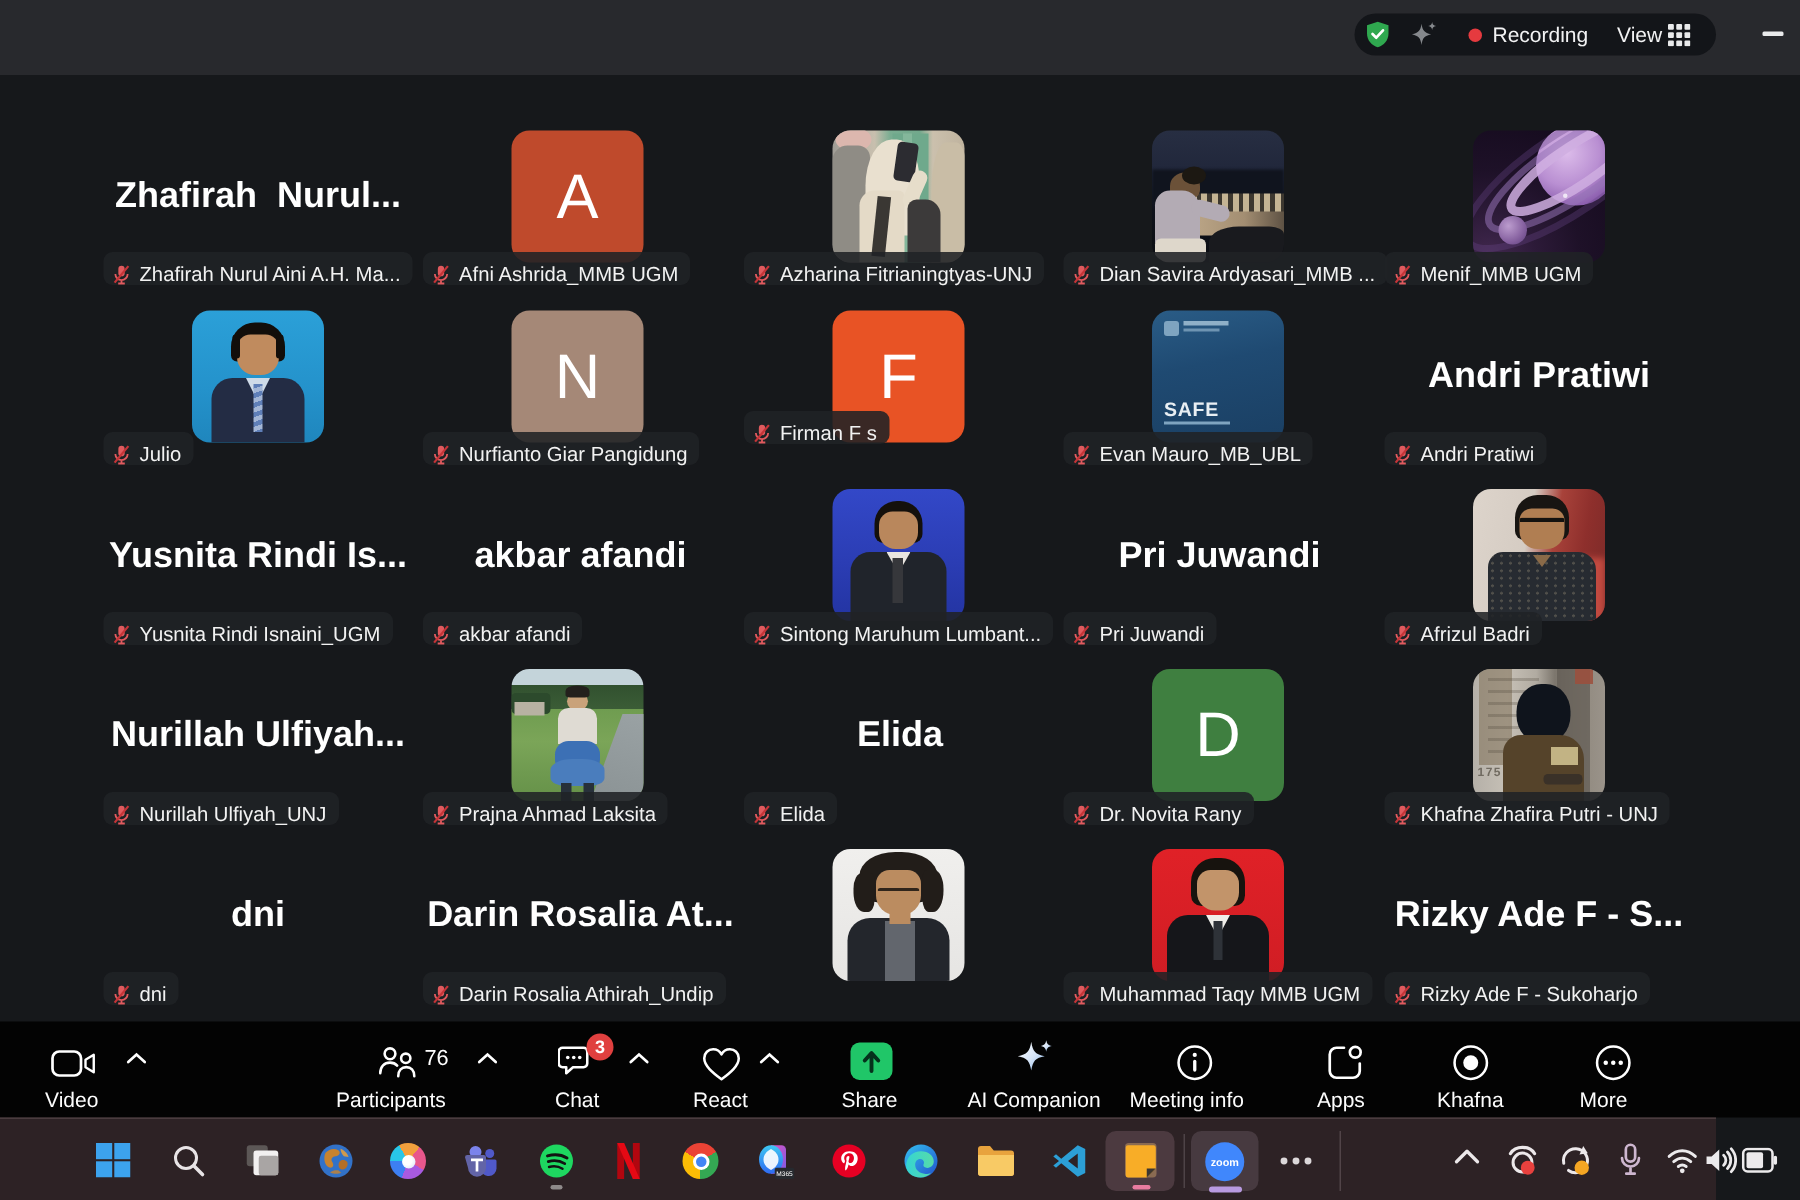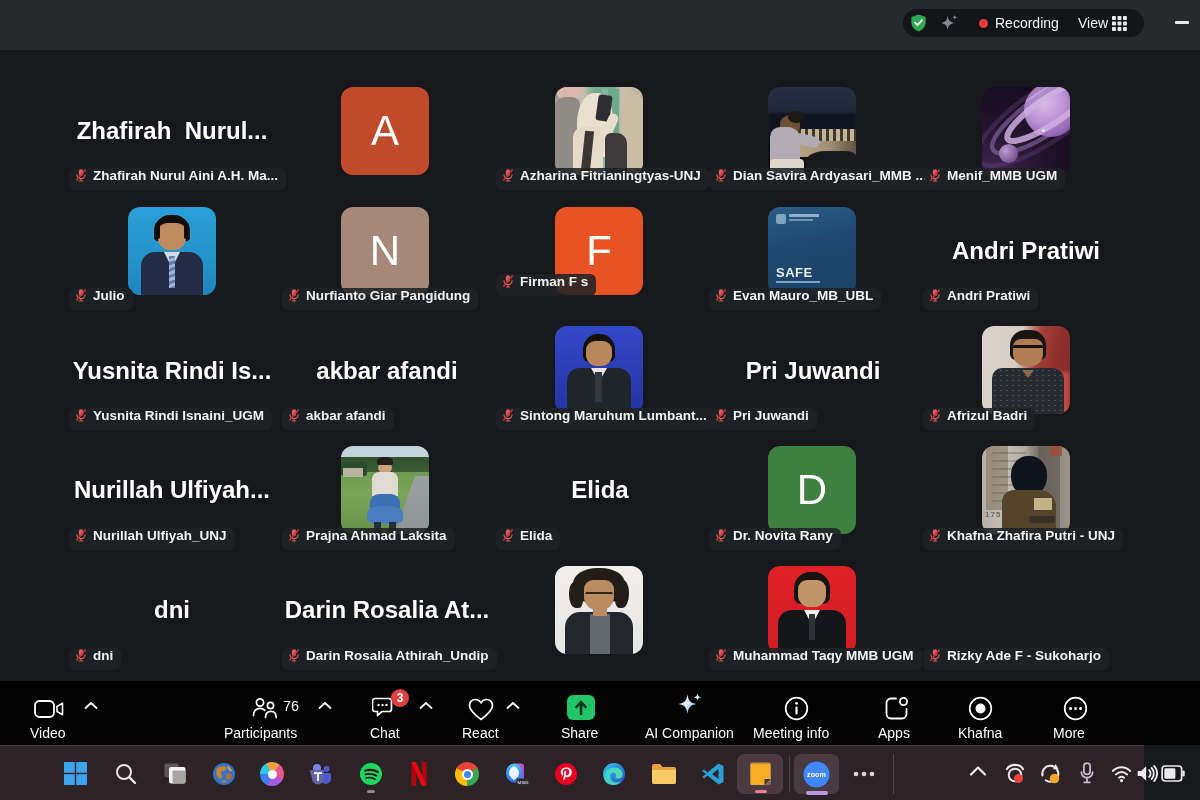--- a/index.html
+++ b/index.html
@@ -8,21 +8,21 @@
   #stage { position:absolute; top:0; left:0; width:1200px; height:800px; }
   .abs { position:absolute; }
   
   #topbar { position:absolute; top:0; left:0; width:1200px; height:50px; background:#28292d; }
   #pill { position:absolute; left:903px; top:9px; width:241px; height:28px; background:#131519; border-radius:14px; }
   
   #main { position:absolute; top:0; left:0; width:1200px; height:681px; background:#16181b; }
   .bigname { position:absolute; color:#fff; font-weight:bold; font-size:24px; white-space:nowrap; transform:translate(-50%,-50%); letter-spacing:0px; }
   .av { position:absolute; width:88px; height:88px; border-radius:12px; overflow:hidden; }
   .letter { display:flex; align-items:center; justify-content:center; color:#fff; font-size:42px; font-weight:400; }
-  .lbl { position:absolute; height:22px; background:rgba(32,34,37,0.88); border-radius:6px; display:flex; align-items:flex-start; color:#f2f2f2; font-size:13.5px; white-space:nowrap; padding:0 8px 0 5px;font-weight:bold; }
+  .lbl { position:absolute; height:22px; background:rgba(32,34,37,0.88); border-radius:6px; display:flex; align-items:flex-end; color:#f2f2f2; font-size:13.5px; white-space:nowrap; padding:0 8px 0 5px; }
   .lbl svg { margin-right:5px; flex:none; }
   
   #toolbar { position:absolute; top:681px; left:0; width:1200px; height:64px; background:#030303; }
   .tlabel { position:absolute; top:44px; width:200px; left:50%; transform:translateX(-50%); font-size:14px; color:#fdfdfd; text-align:left; }
   
   #taskbar { position:absolute; top:745px; left:0; width:1144px; height:55px; background:#2d2225; border-top:1px solid #4a3c3f; }
 </style>
 </head>
 <body>
 <div id="stage">
@@ -62,20 +62,25 @@
       </svg>
       <div class="abs" style="left:17px;top:57px;width:19px;height:19px;border-radius:50%;background:radial-gradient(circle at 35% 35%,#bc9cce 0%,#85609f 60%,#5b3d79 100%)"></div>
       <div class="abs" style="left:60px;top:42px;width:3px;height:3px;border-radius:50%;background:#efe6f5"></div>
     </div>
 
     <div class="lbl" style="left:69px;top:168px"><svg width="14" height="14" viewBox="0 0 14 14">
           <rect x="4.9" y="1.2" width="4.2" height="7" rx="2.1" fill="#e05a5e"></rect>
           <path d="M2.9 6.6 a4.1 4.1 0 0 0 8.2 0 M7 10.7 V13 M4.8 13 h4.4" fill="none" stroke="#e05a5e" stroke-width="1.2"></path>
           <line x1="2.4" y1="12.4" x2="11.6" y2="1.4" stroke="#c63438" stroke-width="1.5"></line>
         </svg>Zhafirah Nurul Aini A.H. Ma...</div>
+    <div class="lbl" style="left:282px;top:168px"><svg width="14" height="14" viewBox="0 0 14 14">
+          <rect x="4.9" y="1.2" width="4.2" height="7" rx="2.1" fill="#e05a5e"></rect>
+          <path d="M2.9 6.6 a4.1 4.1 0 0 0 8.2 0 M7 10.7 V13 M4.8 13 h4.4" fill="none" stroke="#e05a5e" stroke-width="1.2"></path>
+          <line x1="2.4" y1="12.4" x2="11.6" y2="1.4" stroke="#c63438" stroke-width="1.5"></line>
+        </svg>Afni Ashrida_MMB UGM</div>
     <div class="lbl" style="left:496px;top:168px"><svg width="14" height="14" viewBox="0 0 14 14">
           <rect x="4.9" y="1.2" width="4.2" height="7" rx="2.1" fill="#e05a5e"></rect>
           <path d="M2.9 6.6 a4.1 4.1 0 0 0 8.2 0 M7 10.7 V13 M4.8 13 h4.4" fill="none" stroke="#e05a5e" stroke-width="1.2"></path>
           <line x1="2.4" y1="12.4" x2="11.6" y2="1.4" stroke="#c63438" stroke-width="1.5"></line>
         </svg>Azharina Fitrianingtyas-UNJ</div>
     <div class="lbl" style="left:709px;top:168px"><svg width="14" height="14" viewBox="0 0 14 14">
           <rect x="4.9" y="1.2" width="4.2" height="7" rx="2.1" fill="#e05a5e"></rect>
           <path d="M2.9 6.6 a4.1 4.1 0 0 0 8.2 0 M7 10.7 V13 M4.8 13 h4.4" fill="none" stroke="#e05a5e" stroke-width="1.2"></path>
           <line x1="2.4" y1="12.4" x2="11.6" y2="1.4" stroke="#c63438" stroke-width="1.5"></line>
         </svg>Dian Savira Ardyasari_MMB ...</div>
@@ -239,20 +244,21 @@
       <div class="abs" style="left:35px;top:48px;width:20px;height:40px;background:#62666d"></div>
       <div class="abs" style="left:38px;top:42px;width:14px;height:8px;background:#bb8c60"></div>
     </div>
     <div class="av" style="left:768px;top:566px;background:linear-gradient(180deg,#e02127 0%,#d01d24 100%)">
       <div class="abs" style="left:26px;top:6px;width:36px;height:32px;background:#17130e;border-radius:16px 16px 7px 7px"></div>
       <div class="abs" style="left:30px;top:14px;width:28px;height:27px;background:#c2946a;border-radius:9px 9px 12px 12px"></div>
       <div class="abs" style="left:10px;top:44px;width:68px;height:44px;background:#15161a;border-radius:14px 14px 0 0"></div>
       <div class="abs" style="left:36px;top:44px;width:16px;height:15px;background:#f0eeea;clip-path:polygon(0 0,100% 0,50% 100%)"></div>
       <div class="abs" style="left:41px;top:48px;width:6px;height:26px;background:#2e3238"></div>
     </div>
+    <div class="bigname" style="left:1026px;top:610px">Rizky Ade F - S...</div>
     <div class="lbl" style="left:69px;top:648px"><svg width="14" height="14" viewBox="0 0 14 14">
           <rect x="4.9" y="1.2" width="4.2" height="7" rx="2.1" fill="#e05a5e"></rect>
           <path d="M2.9 6.6 a4.1 4.1 0 0 0 8.2 0 M7 10.7 V13 M4.8 13 h4.4" fill="none" stroke="#e05a5e" stroke-width="1.2"></path>
           <line x1="2.4" y1="12.4" x2="11.6" y2="1.4" stroke="#c63438" stroke-width="1.5"></line>
         </svg>dni</div>
     <div class="lbl" style="left:282px;top:648px"><svg width="14" height="14" viewBox="0 0 14 14">
           <rect x="4.9" y="1.2" width="4.2" height="7" rx="2.1" fill="#e05a5e"></rect>
           <path d="M2.9 6.6 a4.1 4.1 0 0 0 8.2 0 M7 10.7 V13 M4.8 13 h4.4" fill="none" stroke="#e05a5e" stroke-width="1.2"></path>
           <line x1="2.4" y1="12.4" x2="11.6" y2="1.4" stroke="#c63438" stroke-width="1.5"></line>
         </svg>Darin Rosalia Athirah_Undip</div>

